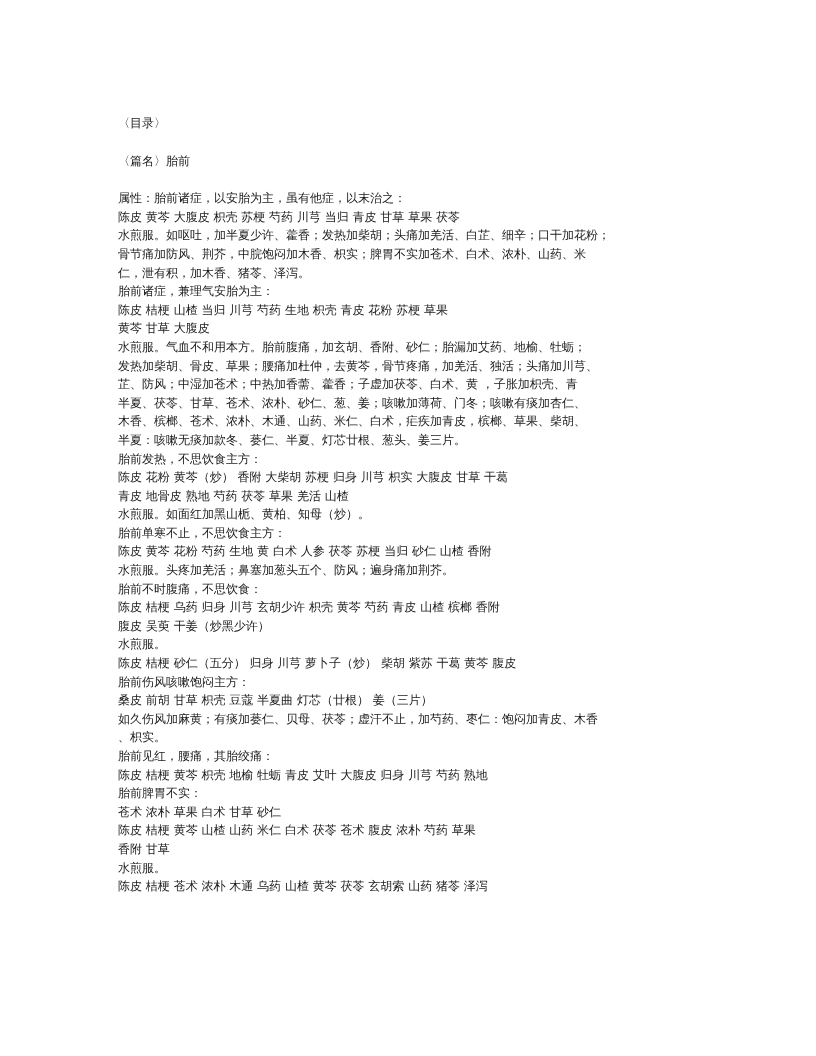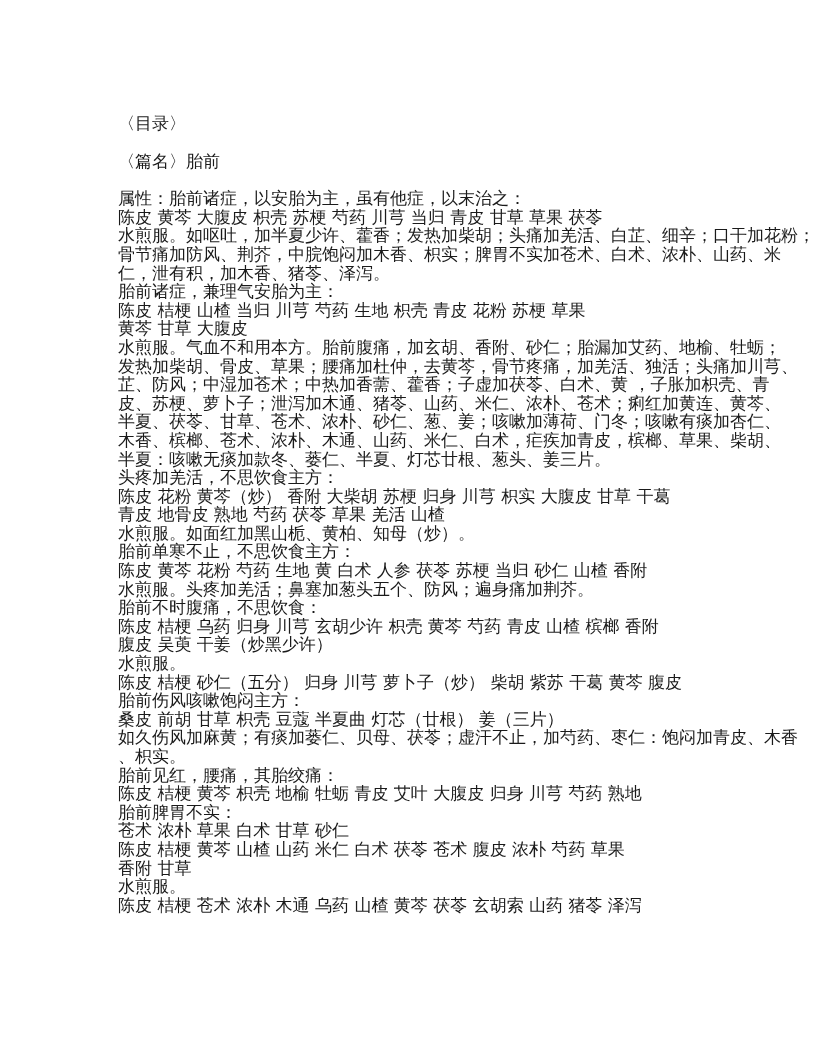--- a/index.html
+++ b/index.html
@@ -3,21 +3,21 @@
 <meta charset="utf-8">
 <style>
   html, body { margin: 0; padding: 0; background: #ffffff; }
   body { width: 816px; height: 1056px; position: relative; overflow: hidden; }
   .page {
     position: absolute;
     left: 118px;
     top: 114px;
     width: 600px;
     font-family: "DejaVu Serif", "Liberation Serif", serif;
-    font-size: 17px;
+    font-size: 12px;
     line-height: 18.6px;
     color: #1a1a1a;
   }
   .line { white-space: nowrap; height: 18.6px; }
   .gap { height: 19px; }
 </style>
 </head>
 <body>
 
 <div class="page">
@@ -30,25 +30,24 @@
     <div class="line">陈皮 黄芩 大腹皮 枳壳 苏梗 芍药 川芎 当归 青皮 甘草 草果 茯苓</div>
     <div class="line">水煎服。如呕吐，加半夏少许、藿香；发热加柴胡；头痛加羌活、白芷、细辛；口干加花粉；</div>
     <div class="line">骨节痛加防风、荆芥，中脘饱闷加木香、枳实；脾胃不实加苍术、白术、浓朴、山药、米</div>
     <div class="line">仁，泄有积，加木香、猪苓、泽泻。</div>
     <div class="line">胎前诸症，兼理气安胎为主：</div>
     <div class="line">陈皮 桔梗 山楂 当归 川芎 芍药 生地 枳壳 青皮 花粉 苏梗 草果</div>
     <div class="line">黄芩 甘草 大腹皮</div>
     <div class="line">水煎服。气血不和用本方。胎前腹痛，加玄胡、香附、砂仁；胎漏加艾药、地榆、牡蛎；</div>
     <div class="line">发热加柴胡、骨皮、草果；腰痛加杜仲，去黄芩，骨节疼痛，加羌活、独活；头痛加川芎、</div>
     <div class="line">芷、防风；中湿加苍术；中热加香薷、藿香；子虚加茯苓、白术、黄 ，子胀加枳壳、青</div>
-    <div class="line">皮、苏梗、萝卜子；泄泻加木通、猪苓、山药、米仁、浓朴、苍术；痢红加黄连、黄芩、</div>
     <div class="line">半夏、茯苓、甘草、苍术、浓朴、砂仁、葱、姜；咳嗽加薄荷、门冬；咳嗽有痰加杏仁、</div>
     <div class="line">木香、槟榔、苍术、浓朴、木通、山药、米仁、白术，疟疾加青皮，槟榔、草果、柴胡、</div>
     <div class="line">半夏：咳嗽无痰加款冬、蒌仁、半夏、灯芯廿根、葱头、姜三片。</div>
-    <div class="line">头疼加羌活，不思饮食主方：</div>
+    <div class="line">胎前发热，不思饮食主方：</div>
     <div class="line">陈皮 花粉 黄芩（炒） 香附 大柴胡 苏梗 归身 川芎 枳实 大腹皮 甘草 干葛</div>
     <div class="line">青皮 地骨皮 熟地 芍药 茯苓 草果 羌活 山楂</div>
     <div class="line">水煎服。如面红加黑山栀、黄柏、知母（炒）。</div>
     <div class="line">胎前单寒不止，不思饮食主方：</div>
     <div class="line">陈皮 黄芩 花粉 芍药 生地 黄 白术 人参 茯苓 苏梗 当归 砂仁 山楂 香附</div>
     <div class="line">水煎服。头疼加羌活；鼻塞加葱头五个、防风；遍身痛加荆芥。</div>
     <div class="line">胎前不时腹痛，不思饮食：</div>
     <div class="line">陈皮 桔梗 乌药 归身 川芎 玄胡少许 枳壳 黄芩 芍药 青皮 山楂 槟榔 香附</div>
     <div class="line">腹皮 吴萸 干姜（炒黑少许）</div>
     <div class="line">水煎服。</div>

